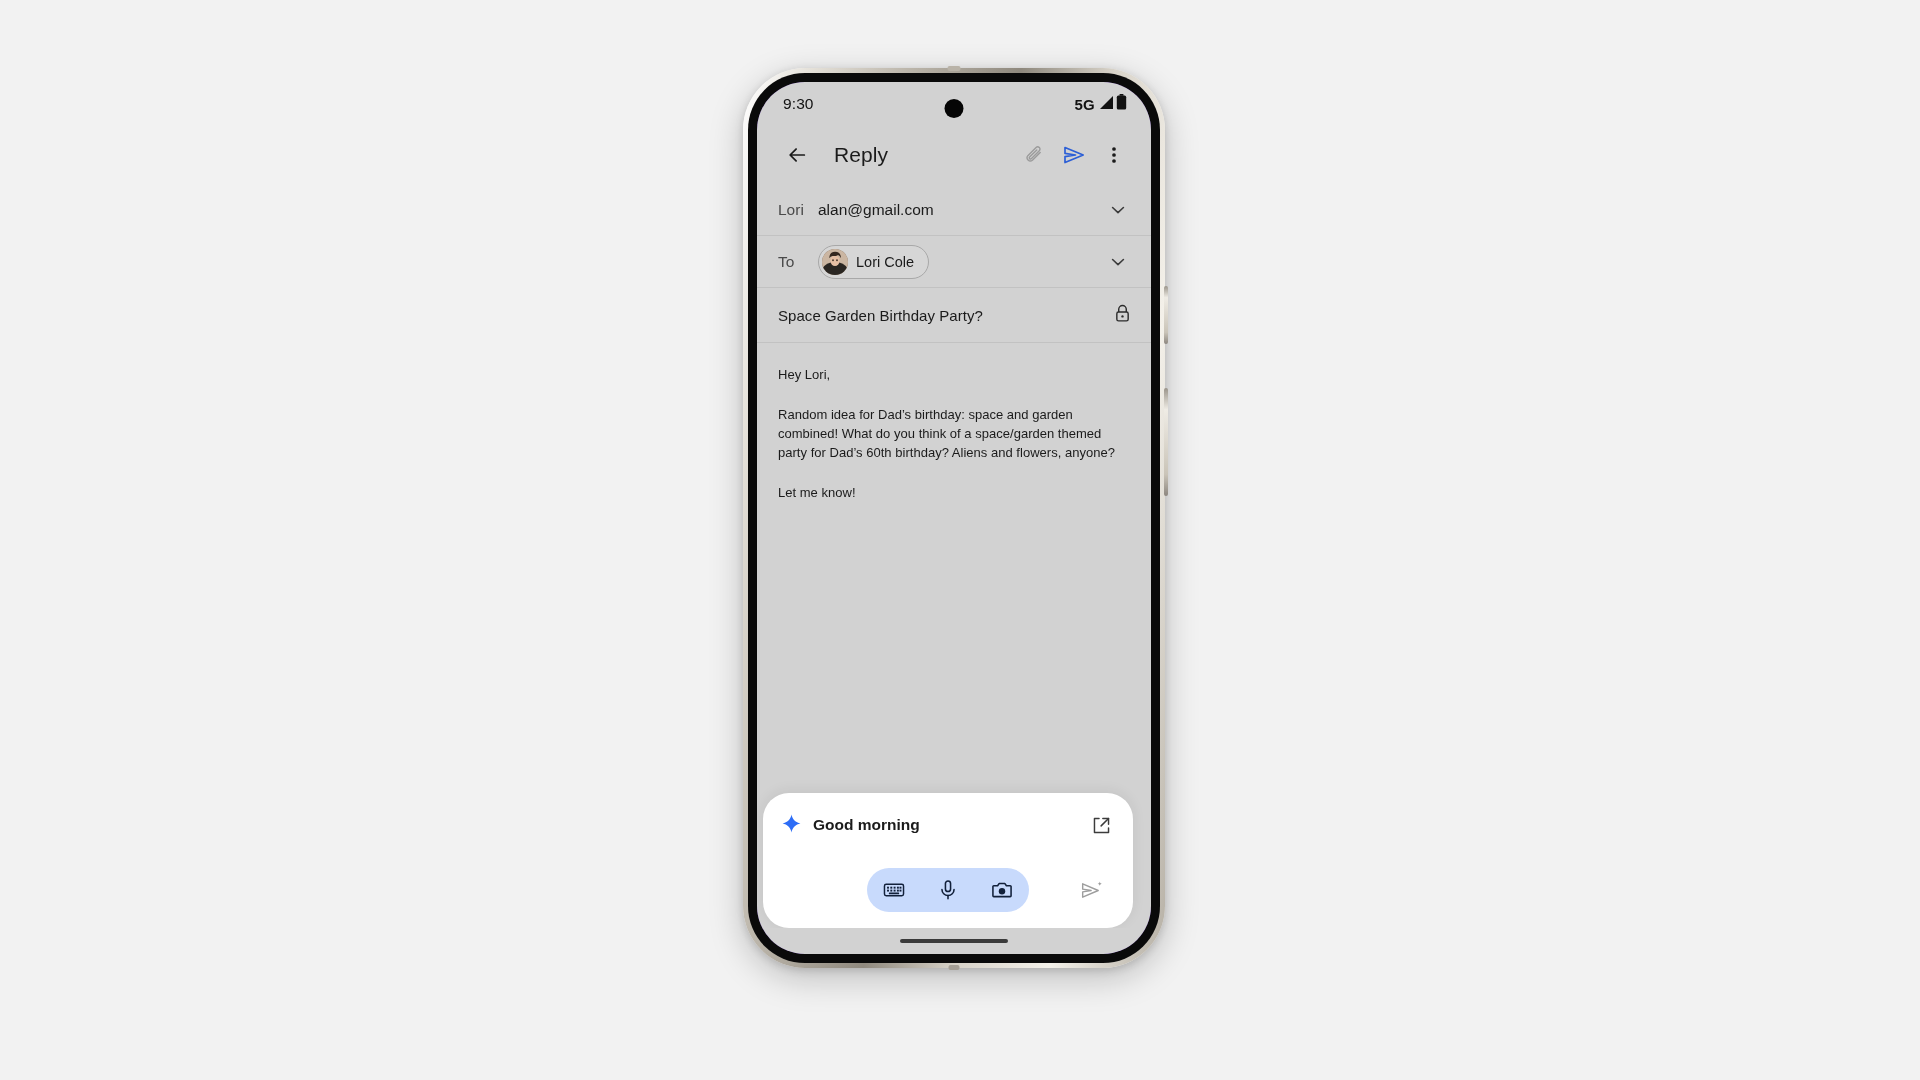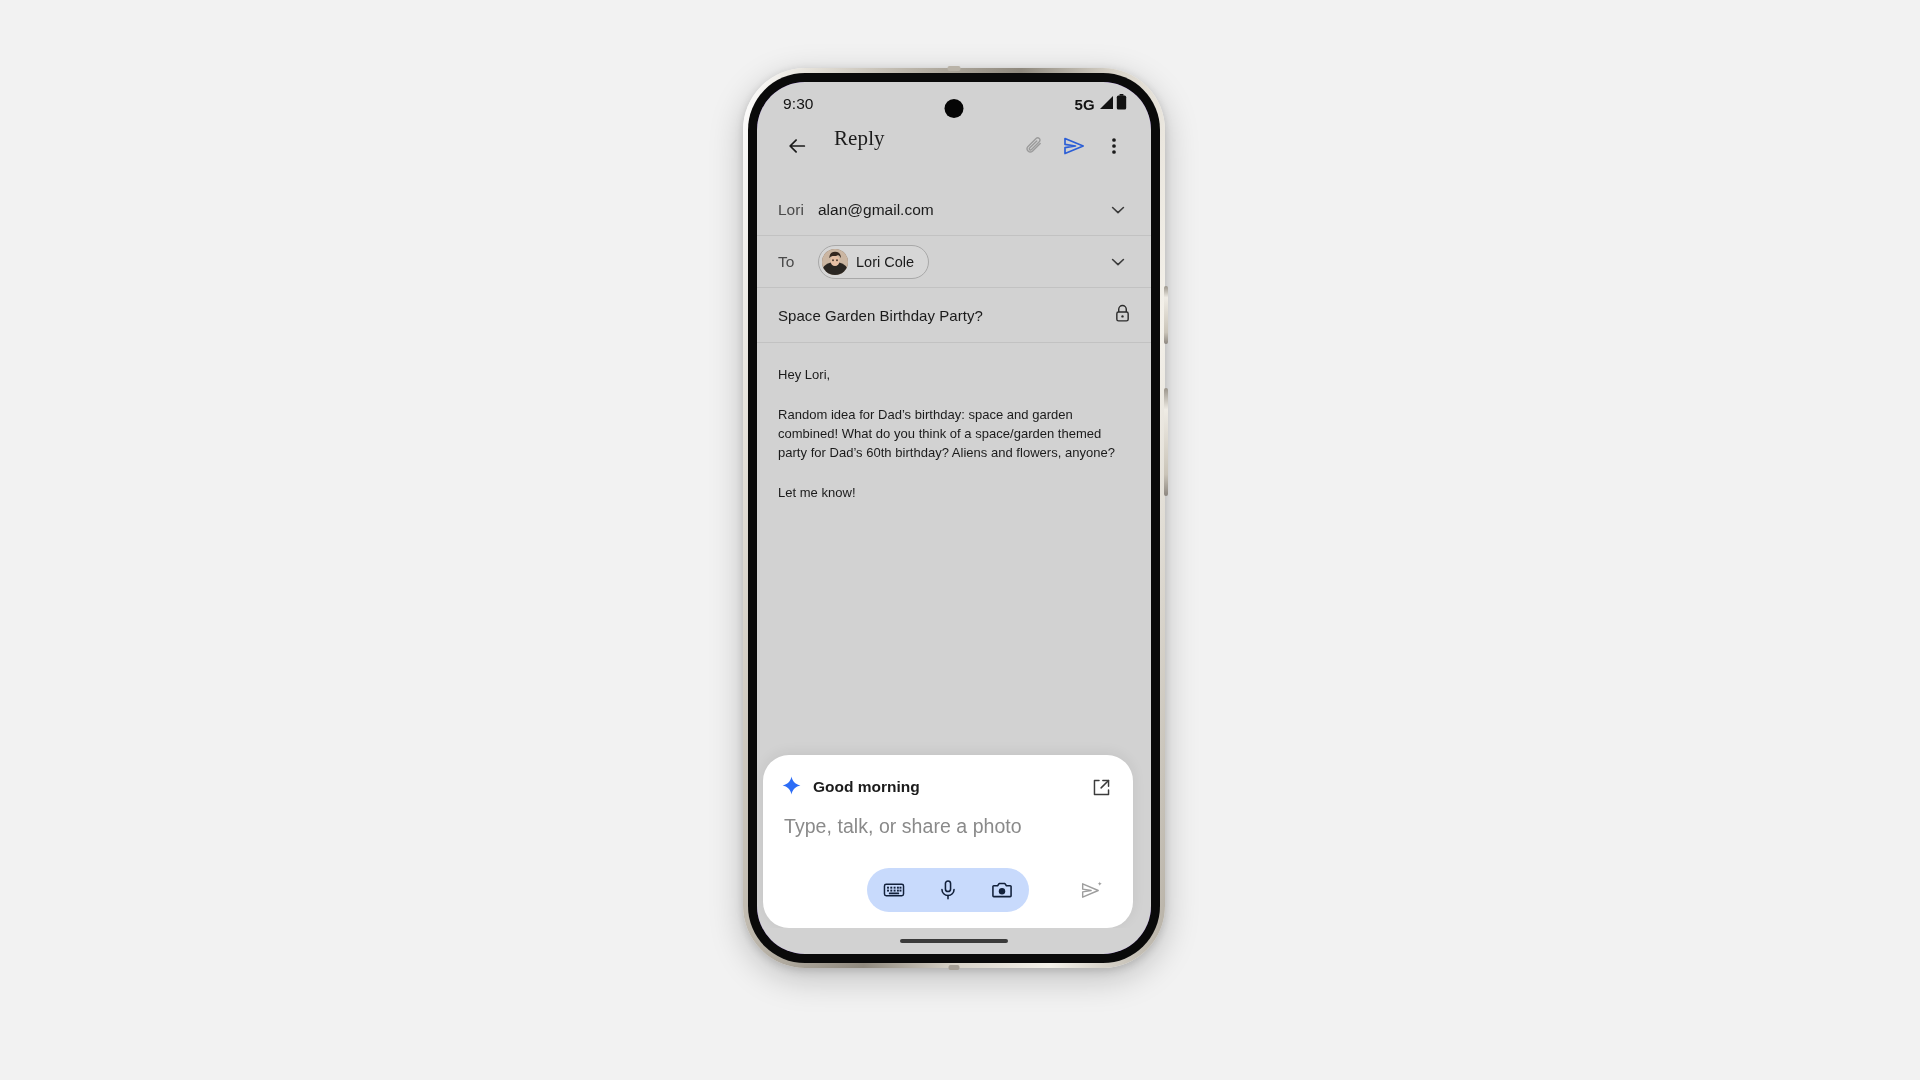--- a/index.html
+++ b/index.html
@@ -125,23 +125,23 @@
     font-size: 15px;
     font-weight: 600;
     color: #111;
     letter-spacing: 0.2px;
   }
 
   
   #app-bar {
     flex: 0 0 58px;
     display: flex;
+    align-items: center;
     padding: 0 17px 0 20px;
     background: #d2d2d2;
-    font-family: Liberation Serif, serif;
   }
   #app-bar-title {
     font-size: 21px;
     color: #1b1b1b;
     margin-left: 17px;
     flex: 1;
     letter-spacing: 0.1px;
   }
   .appbar-action {
     width: 40px;
@@ -460,21 +460,20 @@
             <span id="gemini-greeting">Good morning</span>
             <span id="gemini-expand">
               <svg width="19" height="19" viewBox="0 0 20 20">
                 <path d="M7.4 2.6 H2.6 V17.4 H17.4 V12.6" fill="none" stroke="#3c3c3c" stroke-width="1.55" stroke-linecap="round" stroke-linejoin="round"></path>
                 <path d="M11.4 2.6 H17.4 V8.6" fill="none" stroke="#3c3c3c" stroke-width="1.55" stroke-linecap="round" stroke-linejoin="round"></path>
                 <path d="M17.4 2.6 L9.6 10.4" fill="none" stroke="#3c3c3c" stroke-width="1.55" stroke-linecap="round"></path>
               </svg>
             </span>
           </div>
 
-          <div id="gemini-placeholder">Type, talk, or share a photo</div>
 
           <div id="gemini-actions">
             <div id="gemini-input-modes">
               <div class="mode-btn">
                 <svg width="22" height="22" viewBox="0 0 24 24">
                   <rect x="1.6" y="5.8" width="20.8" height="12.4" rx="1.9" fill="none" stroke="#12203a" stroke-width="1.6"></rect>
                   <rect x="4.4" y="8.4" width="2.1" height="2.1" fill="#12203a"></rect>
                   <rect x="8" y="8.4" width="2.1" height="2.1" fill="#12203a"></rect>
                   <rect x="11.6" y="8.4" width="2.1" height="2.1" fill="#12203a"></rect>
                   <rect x="15.2" y="8.4" width="2.1" height="2.1" fill="#12203a"></rect>

